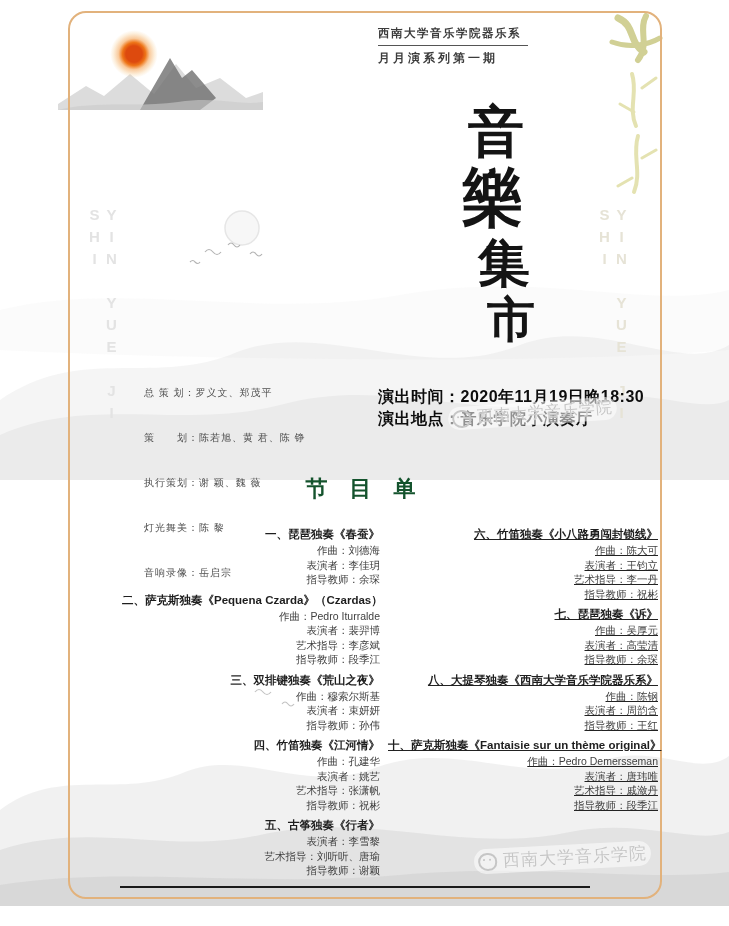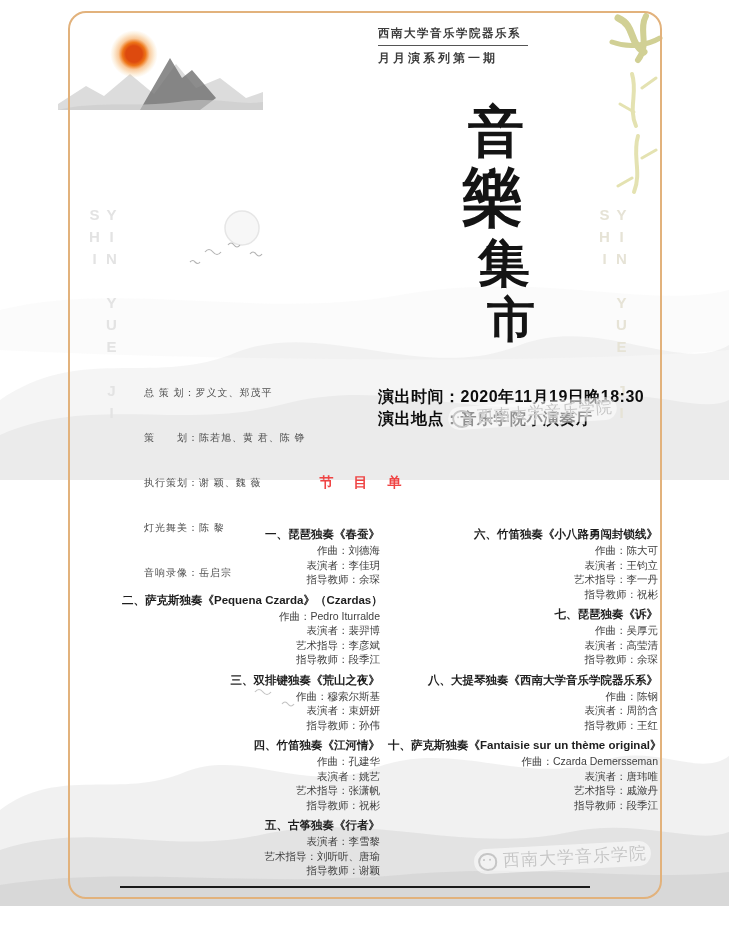--- a/index.html
+++ b/index.html
@@ -54,26 +54,26 @@
   .wechat-logo::before{
     content:"";position:absolute;left:3px;top:4px;width:2px;height:2px;border-radius:50%;
     background:#c6c6c6;box-shadow:6px 0 0 #c6c6c6;
   }
   .stamp-mid{left:448px;top:402px;transform:rotate(-4deg);}
   .stamp-bottom{left:474px;top:845px;transform:rotate(-3deg);}
   .stamp-bottom .txt{font-size:17px;}
   
   .program-heading{
     position:absolute;left:0;right:0;top:474px;margin:0;text-align:center;
-    font-size:14px;font-weight:800;letter-spacing:8px;color:#ef4444;white-space:pre;
+    font-size:22px;font-weight:800;letter-spacing:8px;color:#14532d;white-space:pre;
   }
   
   .col{position:absolute;top:526px;text-align:right;}
   .col-left{left:122px;width:258px;}
-  .col-right{left:388px;width:270px;}
+  .col-right{left:388px;width:270px;text-decoration:underline;}
   .program-item{margin-bottom:5px;}
   .item-title{font-size:11.5px;font-weight:700;line-height:16px;margin-bottom:1px;color:#1e1e1e;white-space:nowrap;}
   .item-line{font-size:10.5px;line-height:14.5px;color:#3f3f3f;white-space:nowrap;}
   
   .bottom-rule{position:absolute;left:120px;top:886px;width:470px;height:2px;background:#1a1a1a;}
 </style>
 </head>
 <body>
 
 <div class="page">
@@ -212,21 +212,21 @@
         <div class="item-line">指导教师：余琛</div>
       </div>
       <div class="program-item">
         <div class="item-title">八、大提琴独奏《西南大学音乐学院器乐系》</div>
         <div class="item-line">作曲：陈钢</div>
         <div class="item-line">表演者：周韵含</div>
         <div class="item-line">指导教师：王红</div>
       </div>
       <div class="program-item">
         <div class="item-title">十、萨克斯独奏《Fantaisie sur un thème original》</div>
-        <div class="item-line">作曲：Czarda Demersseman</div>
+        <div class="item-line">作曲：Pedro Demersseman</div>
         <div class="item-line">表演者：唐玮唯</div>
         <div class="item-line">艺术指导：戚潋丹</div>
         <div class="item-line">指导教师：段季江</div>
       </div>
     </div>
 
   <div class="stamp stamp-bottom">
     <span class="wechat-logo"></span>
     <span class="txt">西南大学音乐学院</span>
   </div>

